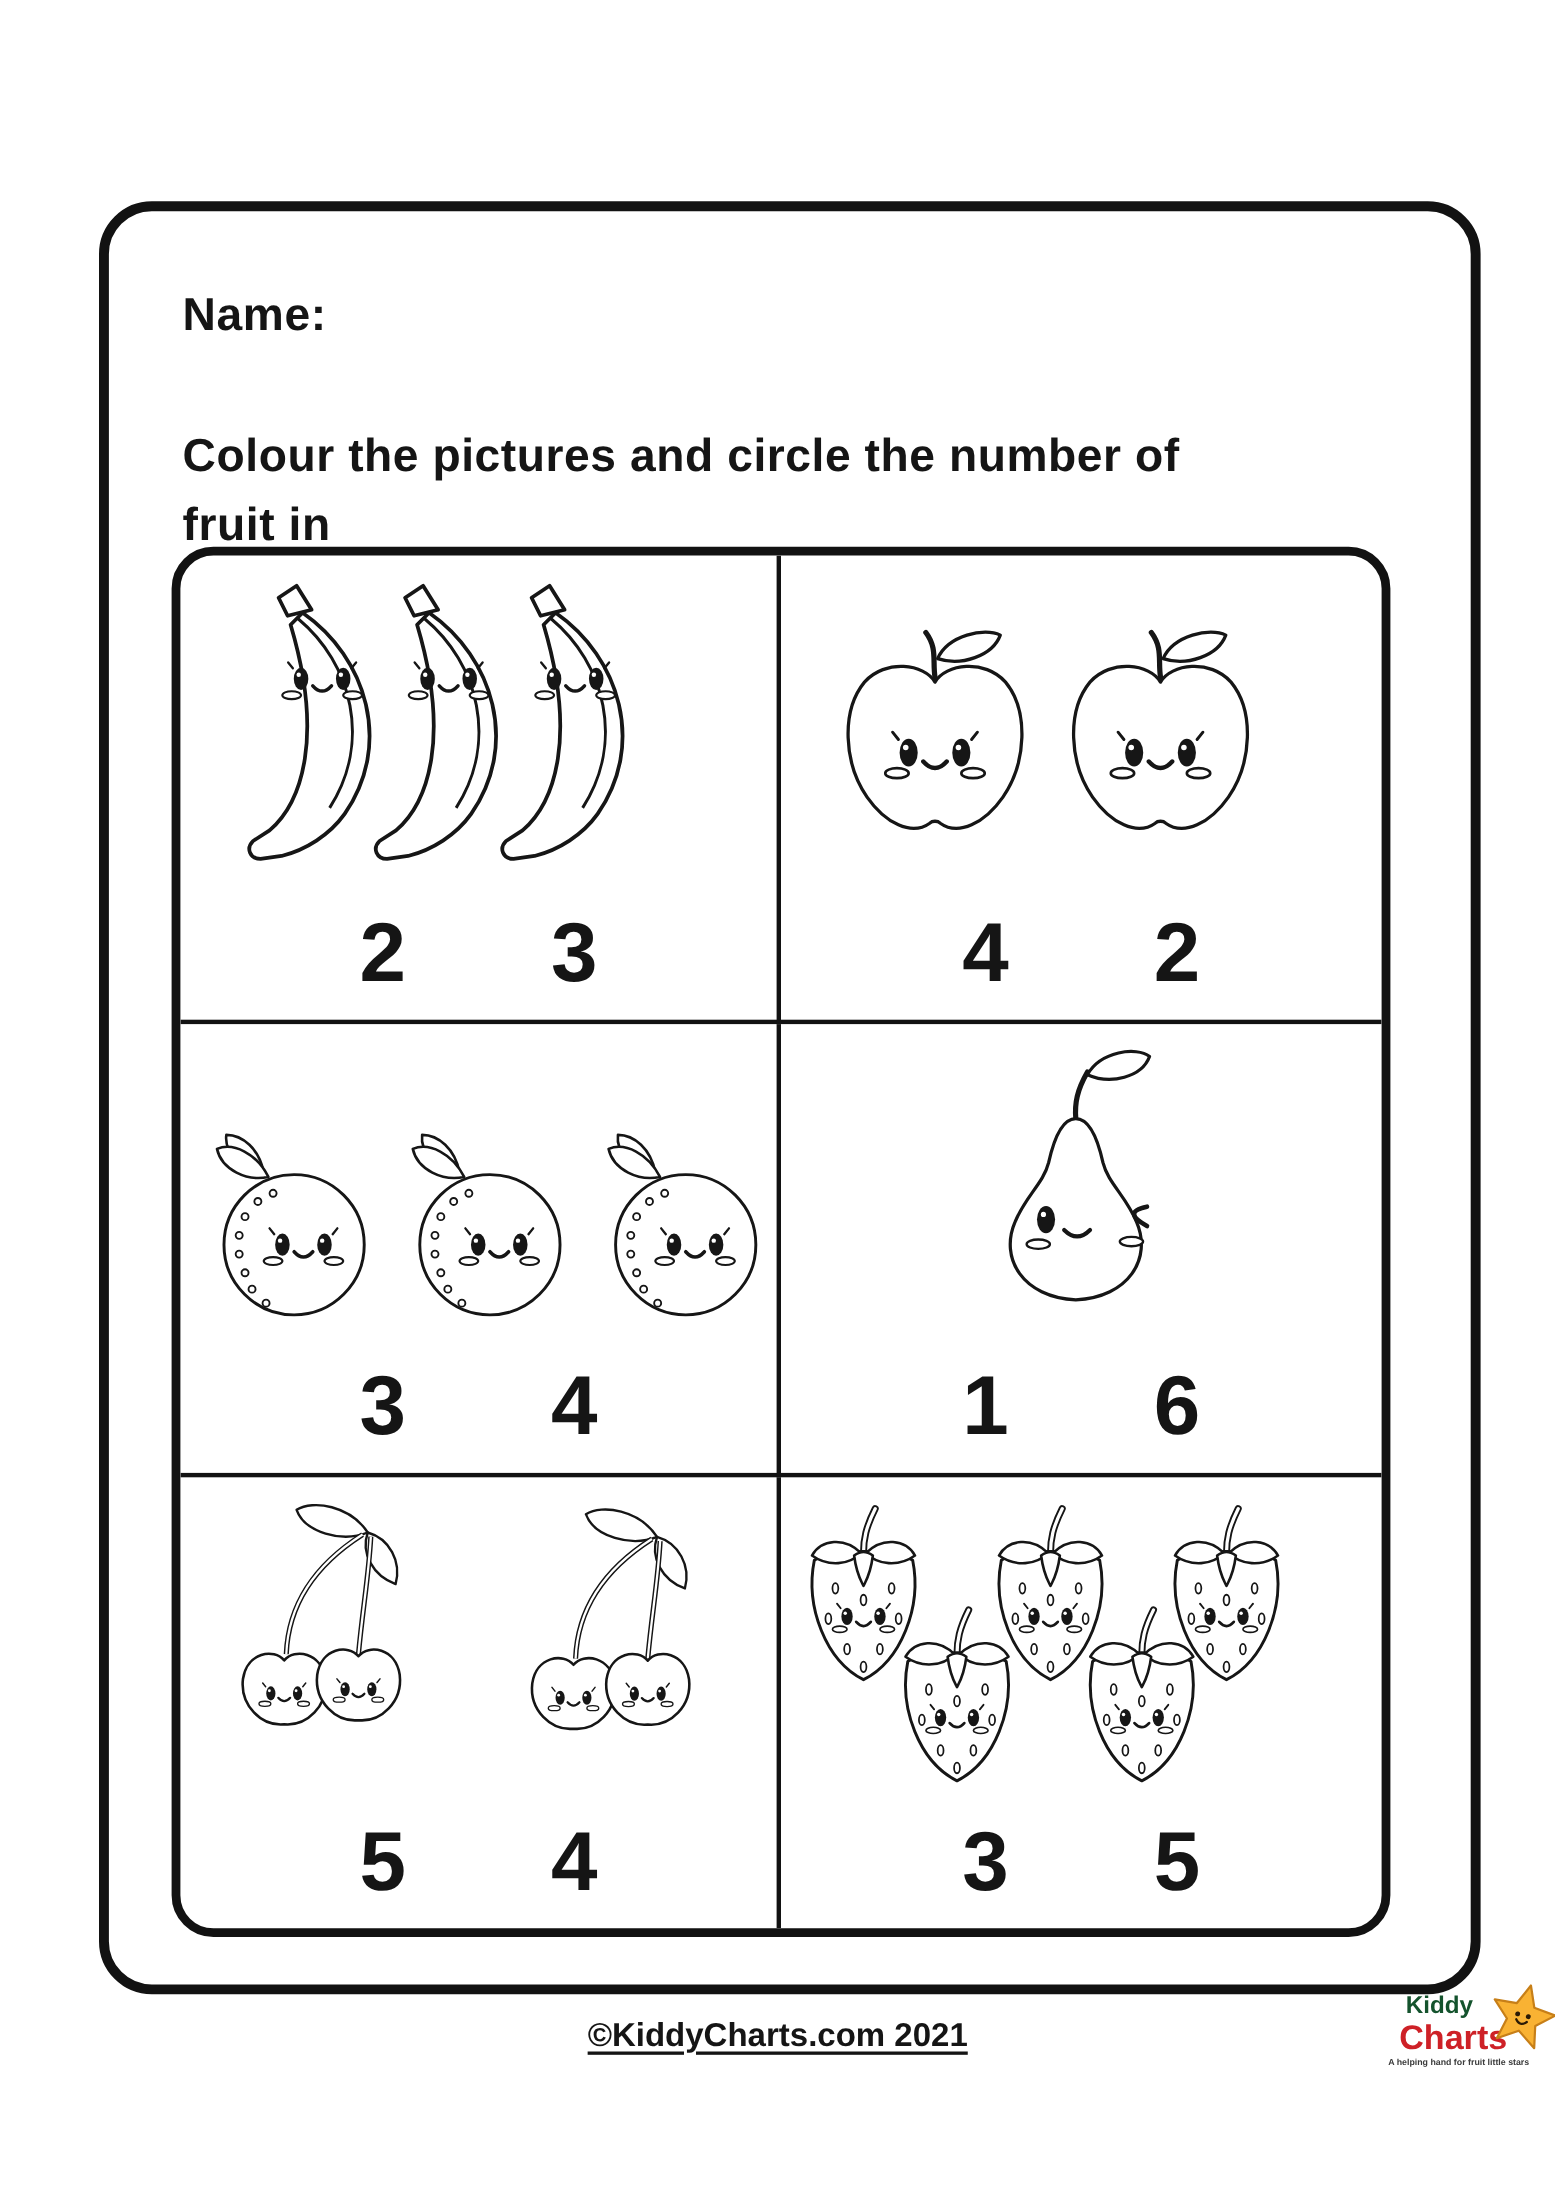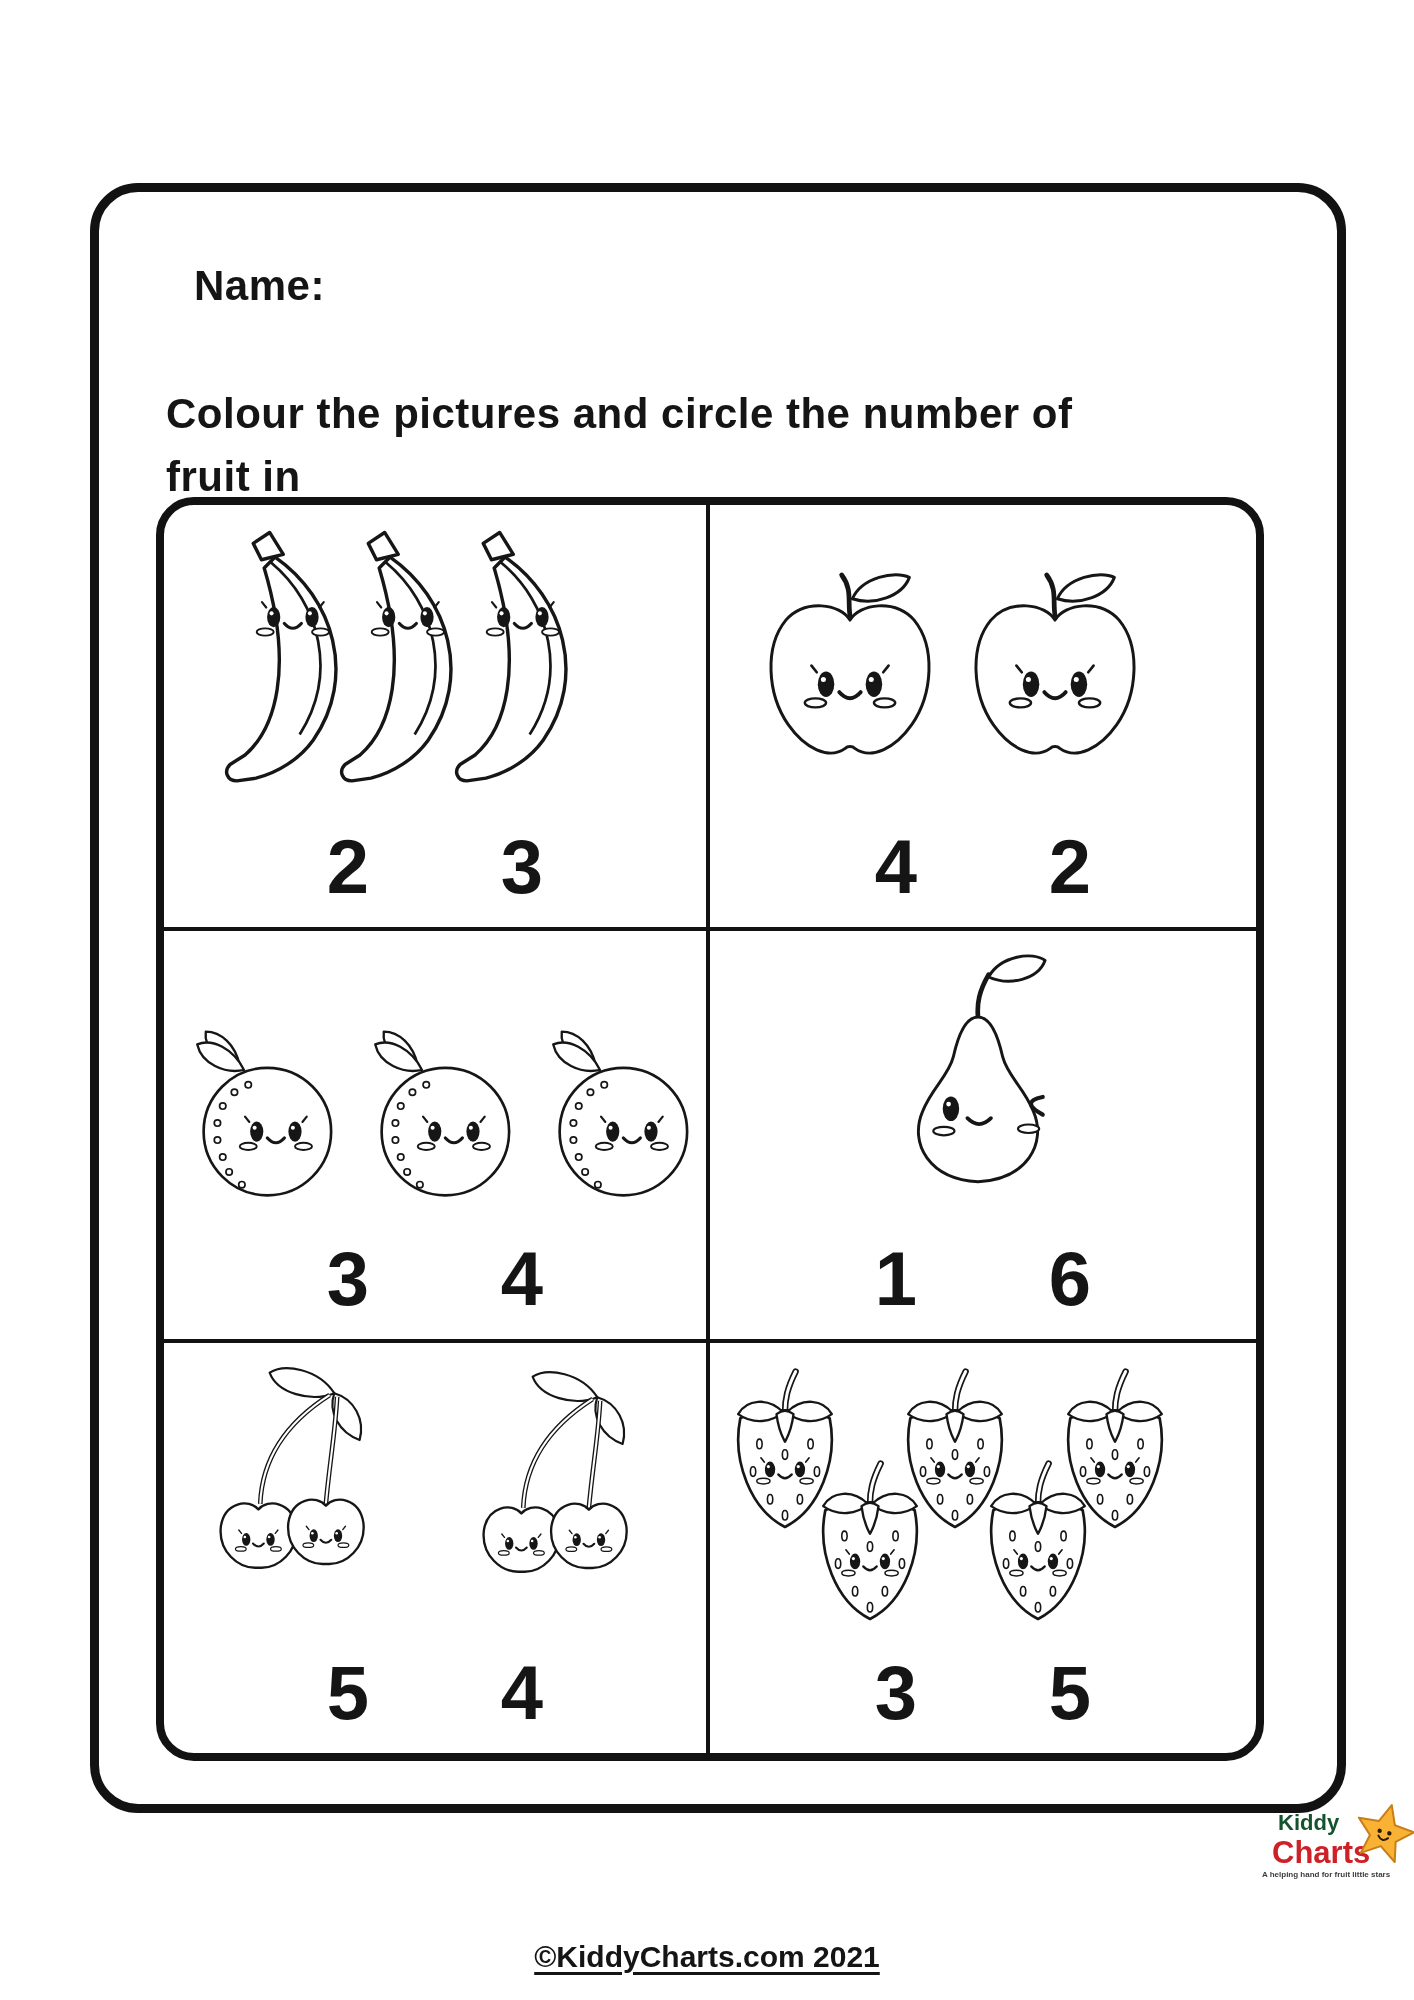--- a/index.html
+++ b/index.html
@@ -5,21 +5,21 @@
   html,body{margin:0;padding:0;}
   body{
     width:1414px;height:2000px;position:relative;background:#ffffff;
     font-family:"Liberation Sans", sans-serif;color:#151515;overflow:hidden;
   }
   .page-border{
     position:absolute;left:90px;top:183px;width:1256px;height:1630px;
     border:9px solid #121212;border-radius:48px;box-sizing:border-box;background:#fff;
   }
   .name-label{
-    position:absolute;left:166px;top:262px;font-size:42px;font-weight:700;letter-spacing:.5px;margin-left:28px;
+    position:absolute;left:166px;top:262px;font-size:42px;font-weight:700;letter-spacing:.5px;
   }
   .instructions{
     position:absolute;left:166px;top:352px;width:960px;font-size:42px;font-weight:700;
     line-height:1.5;letter-spacing:.5px;margin-top:30px;
   }
   .grid{
     position:absolute;left:156px;top:497px;width:1108px;height:1264px;
     border:8px solid #121212;border-radius:38px;box-sizing:border-box;background:#fff;
     display:grid;grid-template-columns:1fr 1fr;grid-template-rows:426px 412px auto;
     overflow:hidden;
@@ -28,21 +28,21 @@
   .cell.b-r{border-right:4px solid #121212;}
   .cell.b-b{border-bottom:4px solid #121212;}
   .fruit{position:absolute;}
   .numbers{
     position:absolute;left:0;right:0;bottom:22px;display:flex;justify-content:center;gap:82px;
   }
   .num{
     width:92px;text-align:center;font-size:76px;line-height:1;font-weight:800;color:#151515;
   }
   .footer-credit{
-    position:absolute;left:0;top:1940px;width:1414px;text-align:center;
+    position:absolute;left:0;top:1834px;width:1414px;text-align:center;
     font-size:30px;font-weight:700;text-decoration:underline;text-underline-offset:5px;
   }
   .logo{position:absolute;left:1262px;top:1810px;width:150px;height:86px;}
   .logo .w1{position:absolute;left:16px;top:2px;font-size:22px;font-weight:800;color:#14532d;
     letter-spacing:0;line-height:1;}
   .logo .w2{position:absolute;left:10px;top:27px;font-size:31px;font-weight:800;color:#ce2127;
     line-height:1;}
   .logo .tagline{position:absolute;left:0px;top:60px;width:150px;font-size:8px;font-weight:700;
     color:#3c3c3c;white-space:nowrap;}
   .logo svg{position:absolute;right:-4px;top:-8px;}

